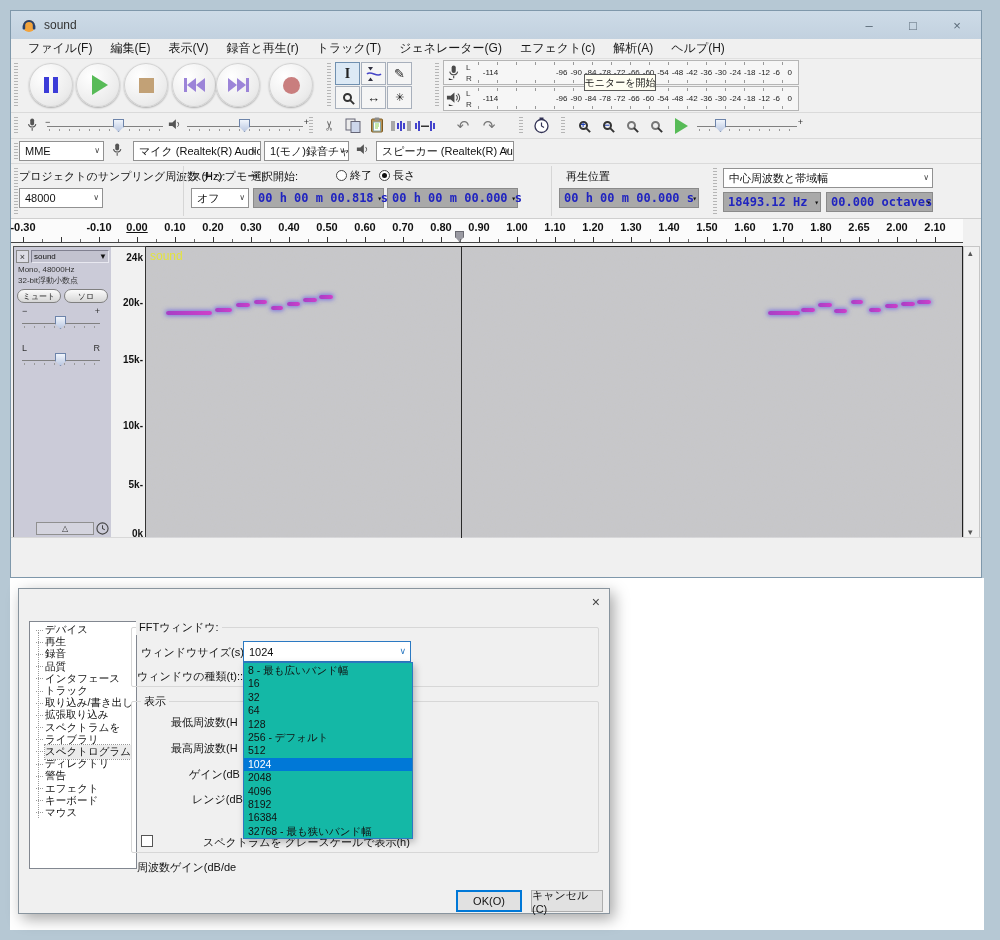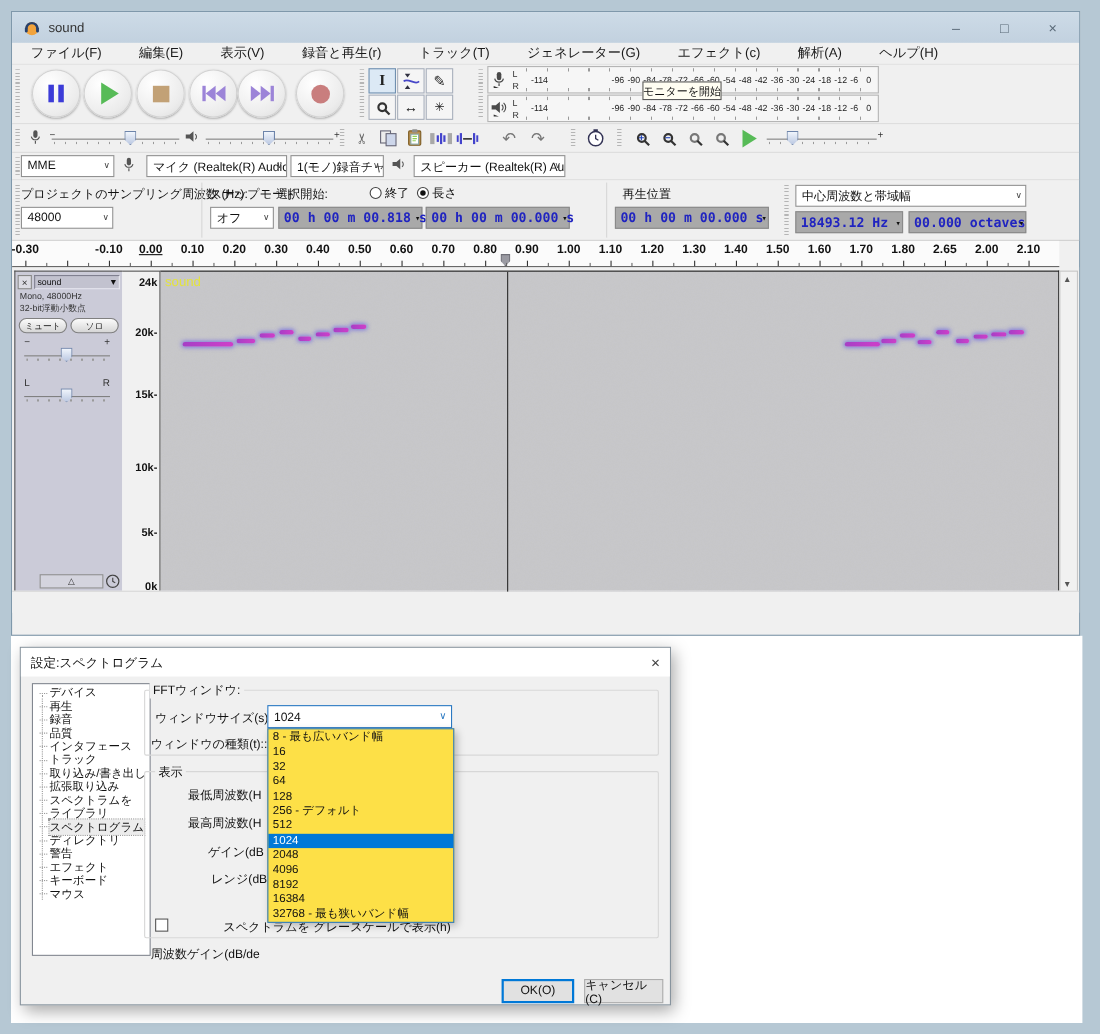--- a/index.html
+++ b/index.html
@@ -7,21 +7,21 @@
   body { background:#b6c8d4; font-family:"Liberation Sans","DejaVu Sans",sans-serif; position:relative; overflow:hidden; color:#111; }
 
   
   .desk-white { position:absolute; left:10px; top:578px; width:974px; height:352px; background:#ffffff; }
 
   
   .app { position:absolute; left:10px; top:10px; width:972px; height:568px; background:#f0f0f0; border:1px solid #7f98ab; }
   .titlebar { position:absolute; left:0; top:0; right:0; height:28px; background:linear-gradient(#cddbe7,#c2d1df); display:flex; align-items:center; padding-left:10px; }
   .titlebar .title { font-size:12px; color:#333; margin-left:7px; }
   .wc { position:absolute; top:0; width:40px; height:28px; display:flex; align-items:center; justify-content:center; font-size:13px; color:#5a6a78; }
-  .menubar { position:absolute; left:0; top:28px; right:0; height:20px; background:#f0f0f0; display:flex; align-items:center; padding-left:8px; gap:16px; border-bottom:1px solid #e0e0e0; }
+  .menubar { position:absolute; left:0; top:28px; right:0; height:20px; background:#f0f0f0; display:flex; align-items:center; padding-left:8px; gap:0; border-bottom:1px solid #e0e0e0; }
   .menu-item { font-size:12px; padding:2px 9px; color:#1a1a1a; white-space:nowrap; }
 
   
   .row1 { position:absolute; left:0; top:48px; right:0; height:54px; background:#f0f0f0; border-bottom:1px solid #dadada; }
   .row2 { position:absolute; left:0; top:102px; right:0; height:26px; background:#f0f0f0; border-bottom:1px solid #dadada; }
   .devrow { position:absolute; left:0; top:128px; right:0; height:25px; background:#f0f0f0; border-bottom:1px solid #dadada; }
   .selrow { position:absolute; left:0; top:153px; right:0; height:55px; background:#f0f0f0; border-bottom:1px solid #cfcfcf; }
   .grip { position:absolute; top:4px; bottom:4px; width:4px; background:repeating-linear-gradient(to bottom,#b5b5b5 0 1px,transparent 1px 3px); }
   .sep { position:absolute; top:2px; bottom:2px; width:1px; background:#d6d6d6; }
 
@@ -114,21 +114,21 @@
   .tree { position:absolute; left:10px; top:32px; width:108px; height:248px; background:#fff; border:1px solid #828790; padding:2px 0 0 4px; overflow:hidden; }
   .tree::before { content:""; position:absolute; left:8px; top:10px; height:186px; border-left:1px dotted #9a9a9a; }
   .titem { display:flex; align-items:center; height:12.2px; font-size:10.5px; color:#111; padding-left:2px; white-space:nowrap; }
   .tdash { width:7px; border-top:1px dotted #9a9a9a; margin-right:2px; flex:none; }
   .titem.sel .tlabel { background:#ececec; outline:1px dotted #999; }
   .grp { position:absolute; border:1px solid #d7d7d7; border-radius:2px; }
   .grp-label { position:absolute; background:#f0f0f0; padding:0 3px; font-size:11px; white-space:nowrap; }
   .drow { position:absolute; font-size:11px; white-space:nowrap; }
   .dcombo { position:absolute; left:224px; top:52px; width:168px; height:21px; background:#fff; border:1px solid #2b79c2; display:flex; align-items:center; padding-left:5px; font-size:11px; }
   .dcombo .chev { position:absolute; right:4px; top:4px; font-size:9px; color:#2b79c2; }
-  .ddlist { position:absolute; left:224px; top:73px; width:170px; height:177px; background:#fde047; border:1px solid #2b79c2; box-shadow:2px 3px 7px rgba(0,0,0,.25); z-index:60; padding-top:1px; }
+  .ddlist { position:absolute; left:224px; top:73px; width:170px; height:177px; background:#14b8a6; border:1px solid #2b79c2; box-shadow:2px 3px 7px rgba(0,0,0,.25); z-index:60; padding-top:1px; }
   .opt { height:13.4px; line-height:13.4px; font-size:10.5px; padding-left:4px; white-space:nowrap; overflow:hidden; }
   .opt.sel { background:#0078d7; color:#fff; }
   .cbx { position:absolute; width:12px; height:12px; border:1px solid #555; background:#fff; }
   .dbtn { position:absolute; width:72px; height:22px; background:#e1e1e1; border:1px solid #adadad; display:flex; align-items:center; justify-content:center; font-size:11px; color:#111; }
   .dbtn.focus { border:2px solid #0078d7; width:66px; }
 </style>
 </head>
 <body>
 
 <div class="desk-white"></div>
@@ -637,23 +637,20 @@
     <div class="hscroll">
       <span class="sbarrow" style="left:3px; top:1px;">◂</span>
       <span class="hthumb"></span>
       <span class="sbarrow" style="right:3px; top:1px;">▸</span>
     </div>
     <div class="statusbar"></div>
   </div>
 </div>
 
 <div class="dlg">
-  <div class="dlg-title">
-      <span>設定:スペクトログラム</span>
-    </div>
   <span class="dlg-close">×</span>
 
   <div class="tree" id="tree">
       <div class="titem">
         <span class="tdash"></span>
         <span class="tlabel">デバイス</span>
       </div>
       <div class="titem">
         <span class="tdash"></span>
         <span class="tlabel">再生</span>

